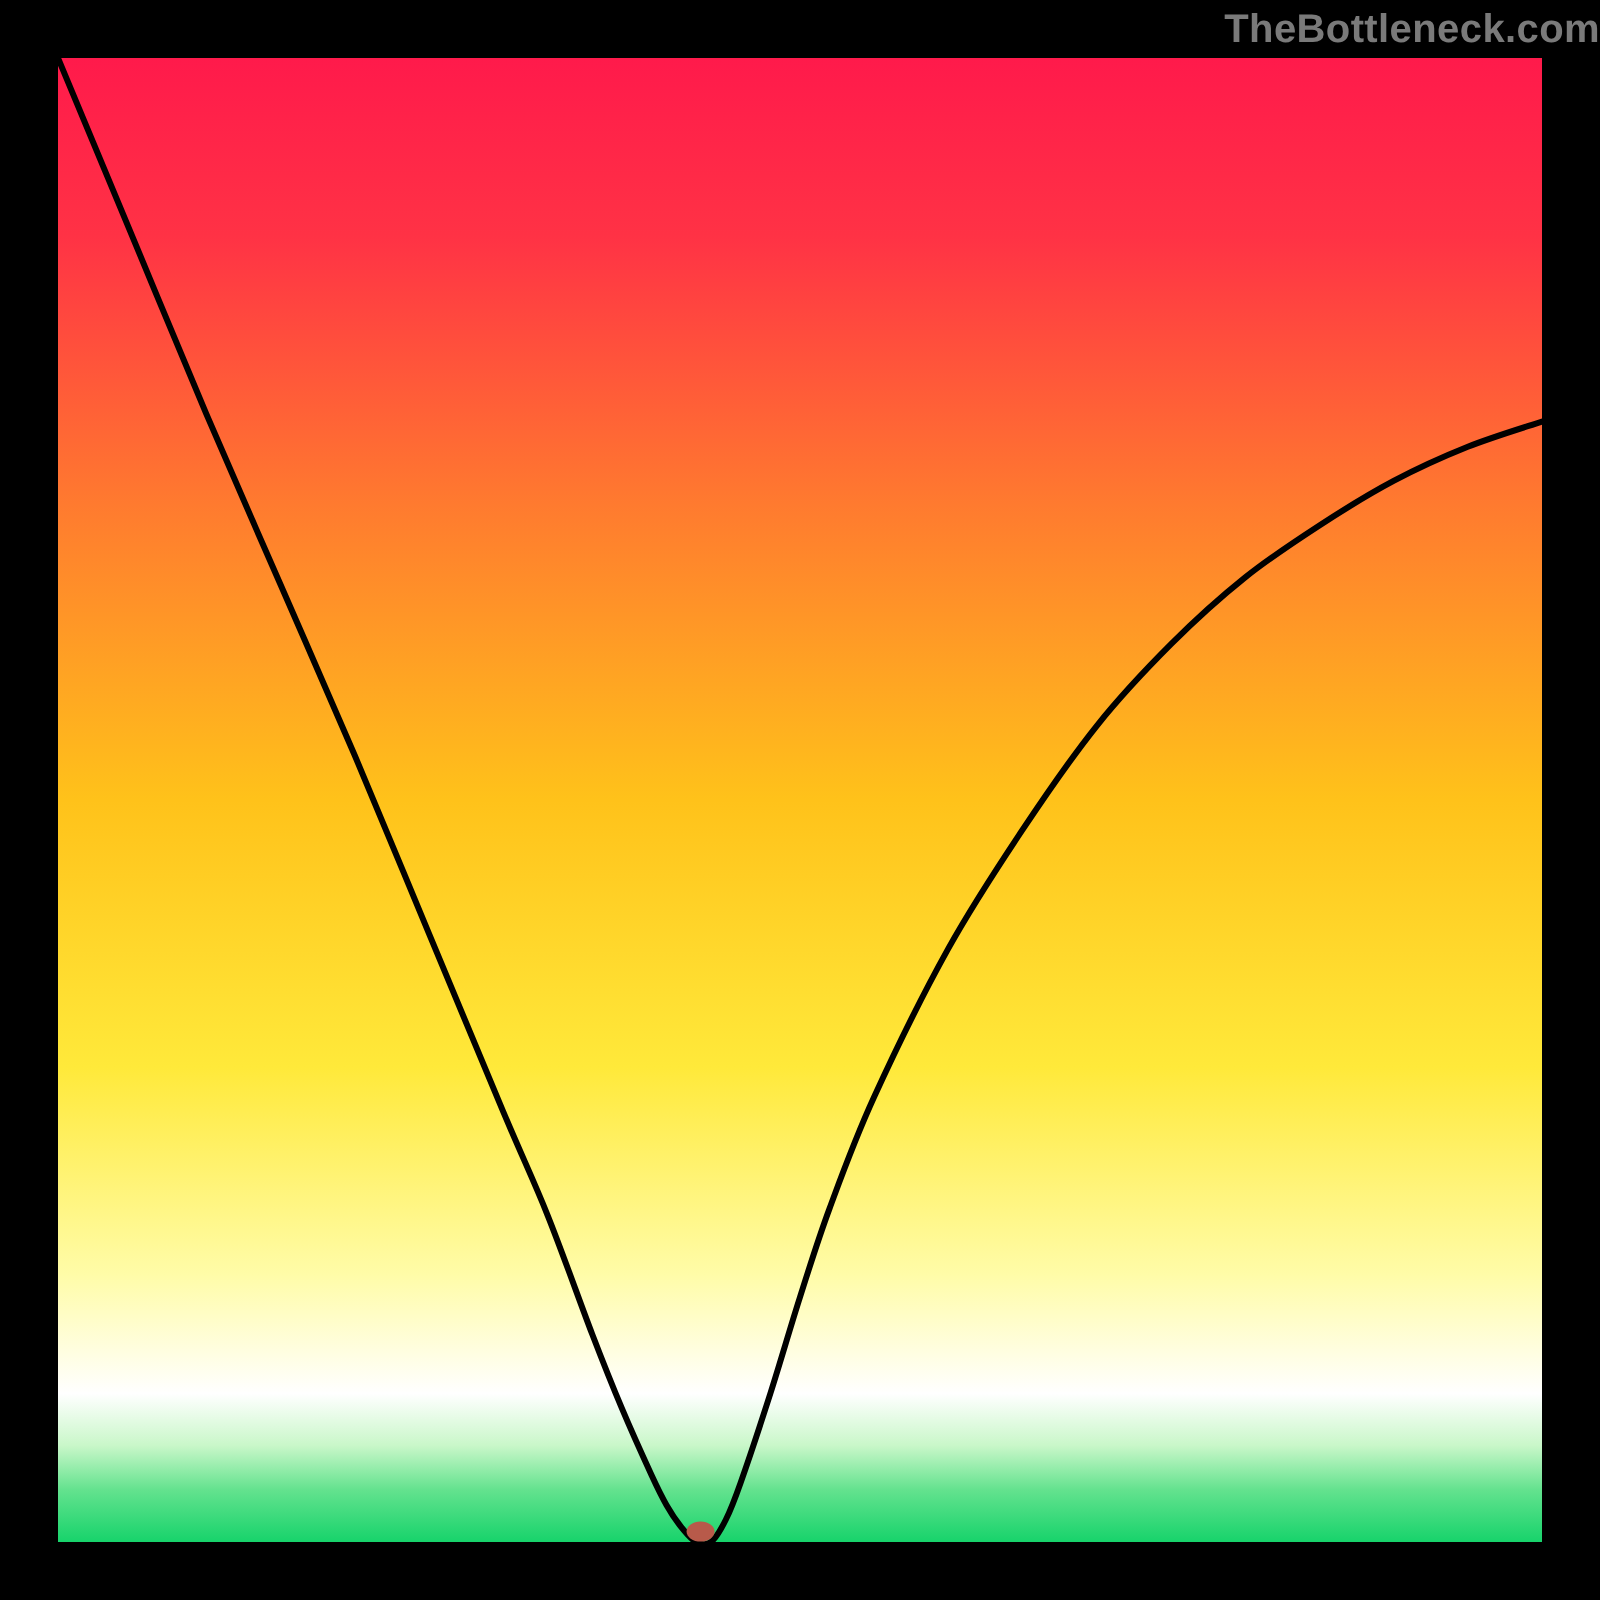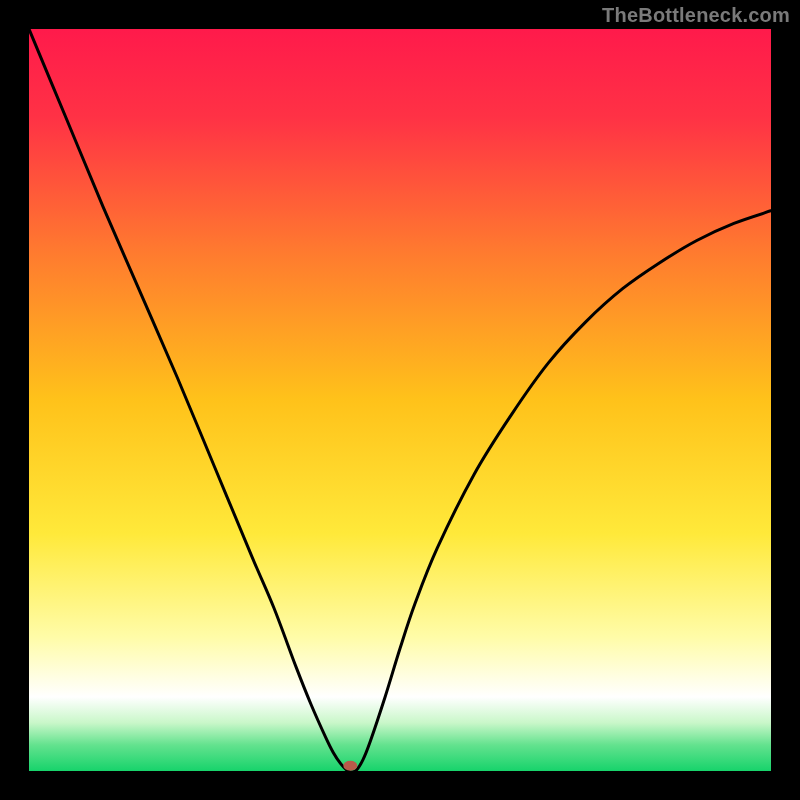--- a/index.html
+++ b/index.html
@@ -12,21 +12,21 @@
   }
   .frame {
     position: relative;
     width: 800px;
     height: 800px;
     background: #000;
   }
   .watermark {
     position: absolute;
     top: 4px;
-    right: 10px;
+    right: 0;
     color: #7a7a7a;
     font-size: 20px;
     font-weight: 600;
     letter-spacing: 0.2px;
     z-index: 40;
   }
   .plot-wrap {
     position: absolute;
     left: 29px;
     top: 29px;

